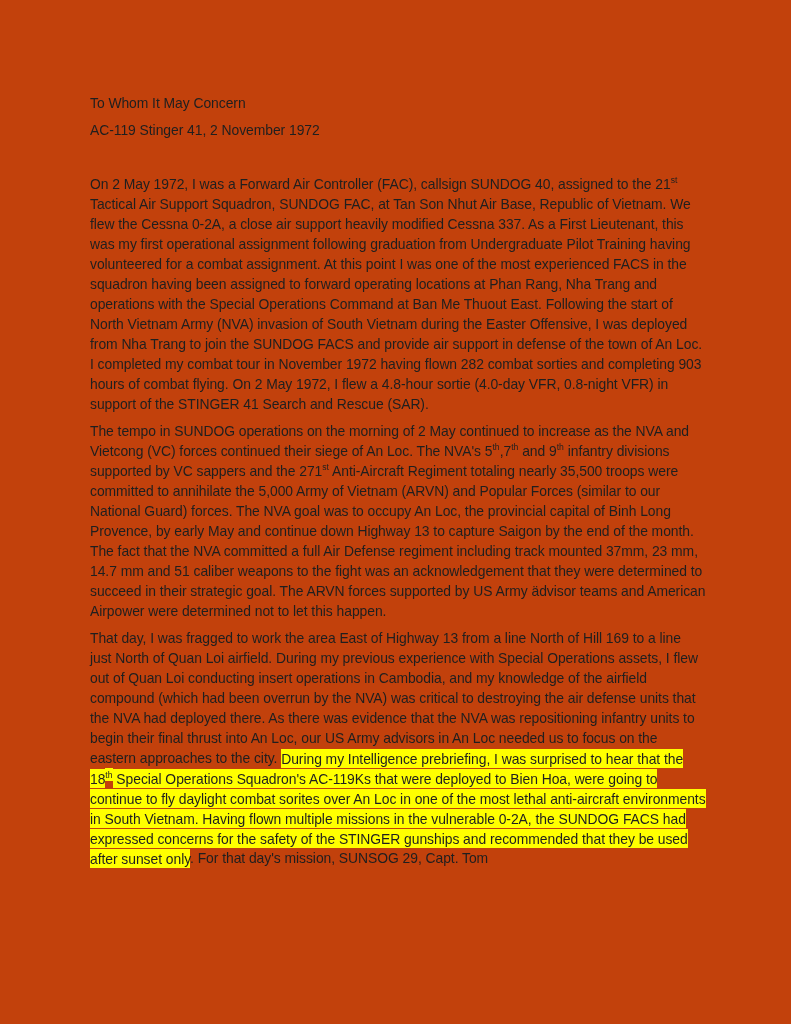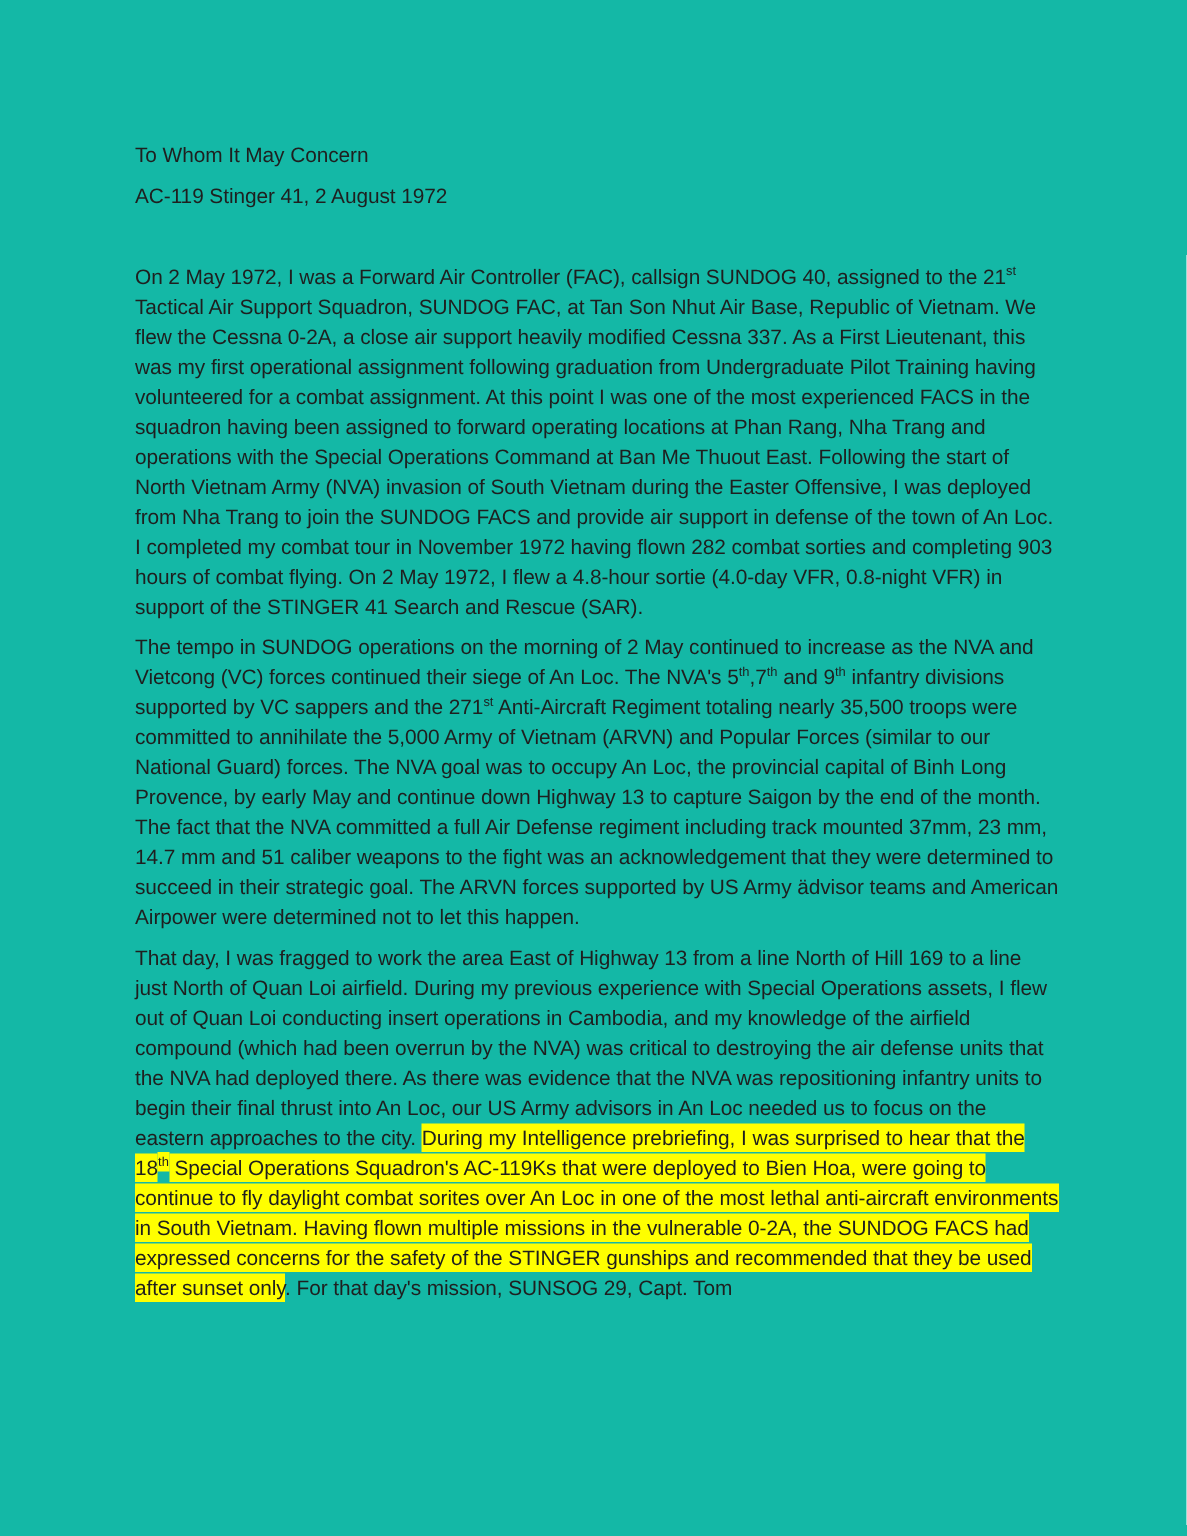--- a/index.html
+++ b/index.html
@@ -39,24 +39,24 @@
     letter-spacing: 0;
   }
   .hl {
     background: var(--hl, #ffff00);
     padding: 1.5px 0;
   }
 </style>
 </head>
 <body>
 
-<div class="page" style="background: #14b8a6; color: rgb(31, 31, 31);">
+<div class="page" style="background: #c2410c; color: rgb(31, 31, 31);">
   <div class="doc-body">
     <p class="hline">To Whom It May Concern</p>
-    <p class="hline">AC-119 Stinger 41, 2 August 1972</p>
+    <p class="hline">AC-119 Stinger 41, 2 November 1972</p>
     <div class="spacer"></div>
     <div>
         <p class="para"><span>On 2 May 1972, I was a Forward Air Controller (FAC), callsign SUNDOG 40, assigned to the 21</span><sup>st</sup><span> Tactical Air Support Squadron, SUNDOG FAC, at Tan Son Nhut Air Base, Republic of Vietnam. We flew the Cessna 0-2A, a close air support heavily modified Cessna 337. As a First Lieutenant, this was my first operational assignment following graduation from Undergraduate Pilot Training having volunteered for a combat assignment. At this point I was one of the most experienced FACS in the squadron having been assigned to forward operating locations at Phan Rang, Nha Trang and operations with the Special Operations Command at Ban Me Thuout East. Following the start of North Vietnam Army (NVA) invasion of South Vietnam during the Easter Offensive, I was deployed from Nha Trang to join the SUNDOG FACS and provide air support in defense of the town of An Loc. I completed my combat tour in November 1972 having flown 282 combat sorties and completing 903 hours of combat flying. On 2 May 1972, I flew a 4.8-hour sortie (4.0-day VFR, 0.8-night VFR) in support of the STINGER 41 Search and Rescue (SAR).</span></p>
         <p class="para"><span>The tempo in SUNDOG operations on the morning of 2 May continued to increase as the NVA and Vietcong (VC) forces continued their siege of An Loc. The NVA's 5</span><sup>th</sup><span>,7</span><sup>th</sup><span> and 9</span><sup>th</sup><span> infantry divisions supported by VC sappers and the 271</span><sup>st</sup><span> Anti-Aircraft Regiment totaling nearly 35,500 troops were committed to annihilate the 5,000 Army of Vietnam (ARVN) and Popular Forces (similar to our National Guard) forces. The NVA goal was to occupy An Loc, the provincial capital of Binh Long Provence, by early May and continue down Highway 13 to capture Saigon by the end of the month. The fact that the NVA committed a full Air Defense regiment including track mounted 37mm, 23 mm, 14.7 mm and 51 caliber weapons to the fight was an acknowledgement that they were determined to succeed in their strategic goal. The ARVN forces supported by US Army ädvisor teams and American Airpower were determined not to let this happen.</span></p>
         <p class="para"><span>That day, I was fragged to work the area East of Highway 13 from a line North of Hill 169 to a line just North of Quan Loi airfield. During my previous experience with Special Operations assets, I flew out of Quan Loi conducting insert operations in Cambodia, and my knowledge of the airfield compound (which had been overrun by the NVA) was critical to destroying the air defense units that the NVA had deployed there. As there was evidence that the NVA was repositioning infantry units to begin their final thrust into An Loc, our US Army advisors in An Loc needed us to focus on the eastern approaches to the city. </span><span class="hl">During my Intelligence prebriefing, I was surprised to hear that the 18</span><sup class="hl">th</sup><span class="hl"> Special Operations Squadron's AC-119Ks that were deployed to Bien Hoa, were going to continue to fly daylight combat sorites over An Loc in one of the most lethal anti-aircraft environments in South Vietnam. Having flown multiple missions in the vulnerable 0-2A, the SUNDOG FACS had expressed concerns for the safety of the STINGER gunships and recommended that they be used after sunset only</span><span>. For that day's mission, SUNSOG 29, Capt. Tom</span></p>
       </div>
   </div>
 </div>
 
 </body></html>

